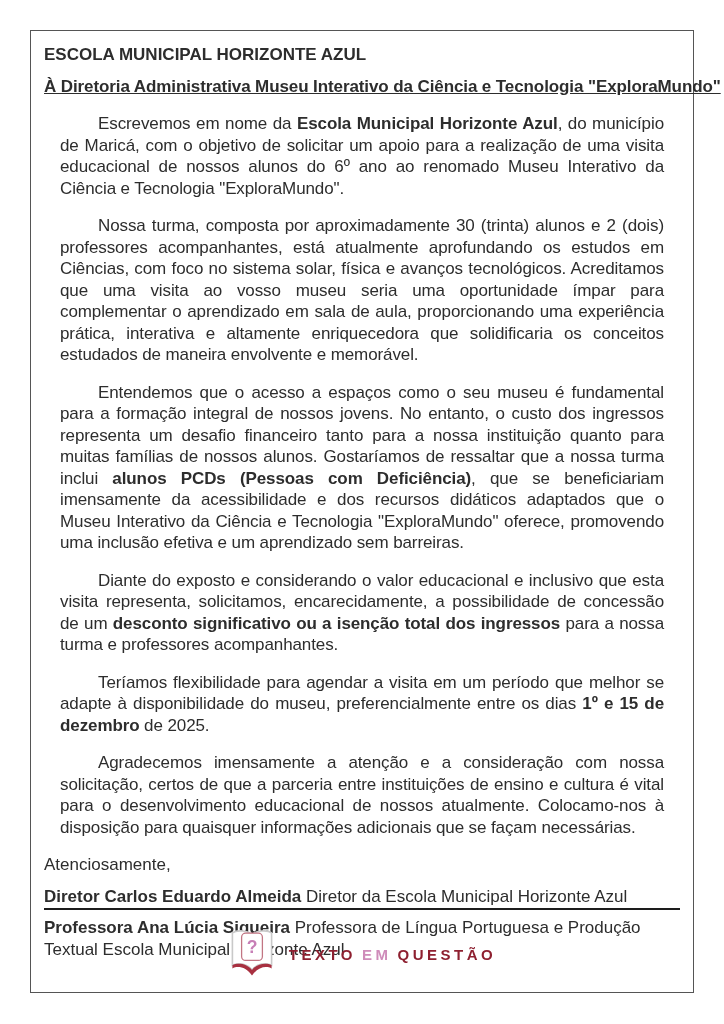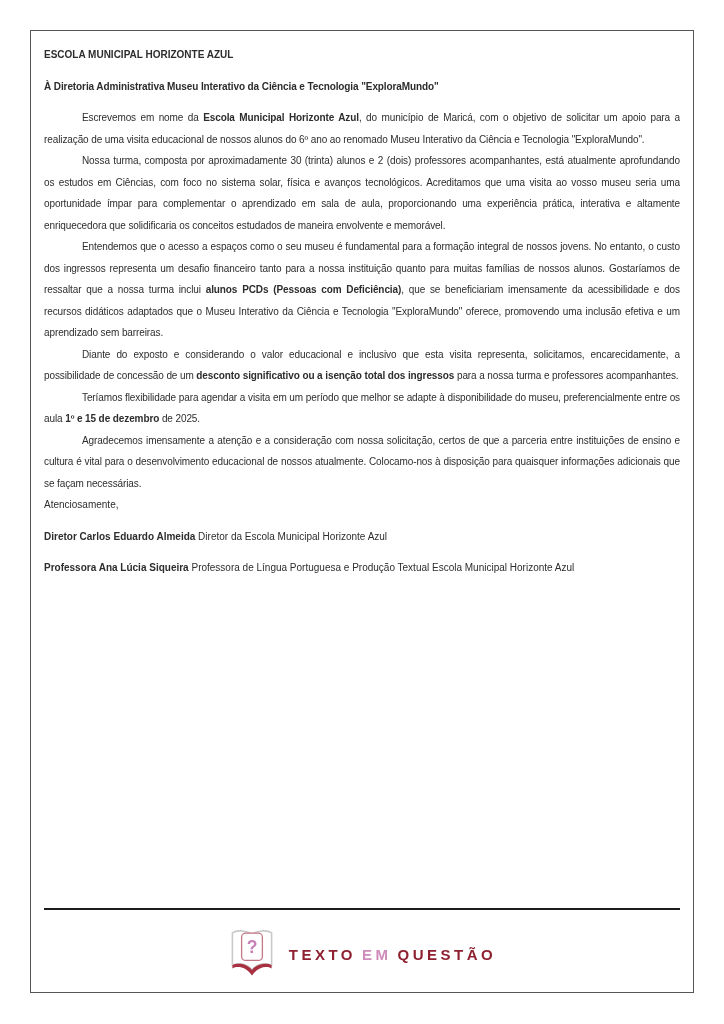--- a/index.html
+++ b/index.html
@@ -15,26 +15,26 @@
   }
   .frame {
     position: absolute;
     left: 30px;
     top: 30px;
     width: 664px;
     height: 963px;
     border: 1px solid #555555;
     padding: 13px 13px 0 13px;
   }
-  .frame p { margin: 0 0 10px 0; font-size: 10px; line-height: 21.5px; }
+  .frame p { margin: 0 0 10px 0; font-size: 17px; line-height: 21.5px; }
   .bold { font-weight: bold; }
-  .addressee { white-space: nowrap; font-size: 14.2px; letter-spacing: -0.1px; }
+  .addressee { white-space: nowrap; font-size: 14.2px; letter-spacing: -0.1px; text-decoration: underline; }
   .salutation { margin-bottom: 8px !important; }
   .body-p {
-    margin: 0 !important;
+    margin: 16px !important;
     text-align: justify;
     text-indent: 38px;
     letter-spacing: -0.1px;
   }
   .closing { margin: 0 0 10px 0 !important; }
   .sig { margin: 0 0 10px 0 !important; }
   .footer {
     position: absolute;
     left: 13px;
     right: 13px;
@@ -72,21 +72,21 @@
 
     <p class="bold addressee">À Diretoria Administrativa Museu Interativo da Ciência e Tecnologia "ExploraMundo"</p>
 
 
 
     <div>
         <p class="body-p"><span>Escrevemos em nome da </span><span class="bold">Escola Municipal Horizonte Azul</span><span>, do município de Maricá, com o objetivo de solicitar um apoio para a realização de uma visita educacional de nossos alunos do 6º ano ao renomado Museu Interativo da Ciência e Tecnologia "ExploraMundo".</span></p>
         <p class="body-p"><span>Nossa turma, composta por aproximadamente 30 (trinta) alunos e 2 (dois) professores acompanhantes, está atualmente aprofundando os estudos em Ciências, com foco no sistema solar, física e avanços tecnológicos. Acreditamos que uma visita ao vosso museu seria uma oportunidade ímpar para complementar o aprendizado em sala de aula, proporcionando uma experiência prática, interativa e altamente enriquecedora que solidificaria os conceitos estudados de maneira envolvente e memorável.</span></p>
         <p class="body-p"><span>Entendemos que o acesso a espaços como o seu museu é fundamental para a formação integral de nossos jovens. No entanto, o custo dos ingressos representa um desafio financeiro tanto para a nossa instituição quanto para muitas famílias de nossos alunos. Gostaríamos de ressaltar que a nossa turma inclui </span><span class="bold">alunos PCDs (Pessoas com Deficiência)</span><span>, que se beneficiariam imensamente da acessibilidade e dos recursos didáticos adaptados que o Museu Interativo da Ciência e Tecnologia "ExploraMundo" oferece, promovendo uma inclusão efetiva e um aprendizado sem barreiras.</span></p>
         <p class="body-p"><span>Diante do exposto e considerando o valor educacional e inclusivo que esta visita representa, solicitamos, encarecidamente, a possibilidade de concessão de um </span><span class="bold">desconto significativo ou a isenção total dos ingressos</span><span> para a nossa turma e professores acompanhantes.</span></p>
-        <p class="body-p"><span>Teríamos flexibilidade para agendar a visita em um período que melhor se adapte à disponibilidade do museu, preferencialmente entre os aula </span><span class="bold">1º e 15 de dezembro</span><span> de 2025.</span></p>
+        <p class="body-p"><span>Teríamos flexibilidade para agendar a visita em um período que melhor se adapte à disponibilidade do museu, preferencialmente entre os dias </span><span class="bold">1º e 15 de dezembro</span><span> de 2025.</span></p>
         <p class="body-p"><span>Agradecemos imensamente a atenção e a consideração com nossa solicitação, certos de que a parceria entre instituições de ensino e cultura é vital para o desenvolvimento educacional de nossos atualmente. Colocamo-nos à disposição para quaisquer informações adicionais que se façam necessárias.</span></p>
       </div>
 
     <p class="closing">Atenciosamente,</p>
 
     <p class="sig"><span class="bold">Diretor Carlos Eduardo Almeida</span><span> Diretor da Escola Municipal Horizonte Azul</span></p>
 
     <p class="sig"><span class="bold">Professora Ana Lúcia Siqueira</span><span> Professora de Língua Portuguesa e Produção Textual Escola Municipal Horizonte Azul</span></p>
 
     <div class="footer">

